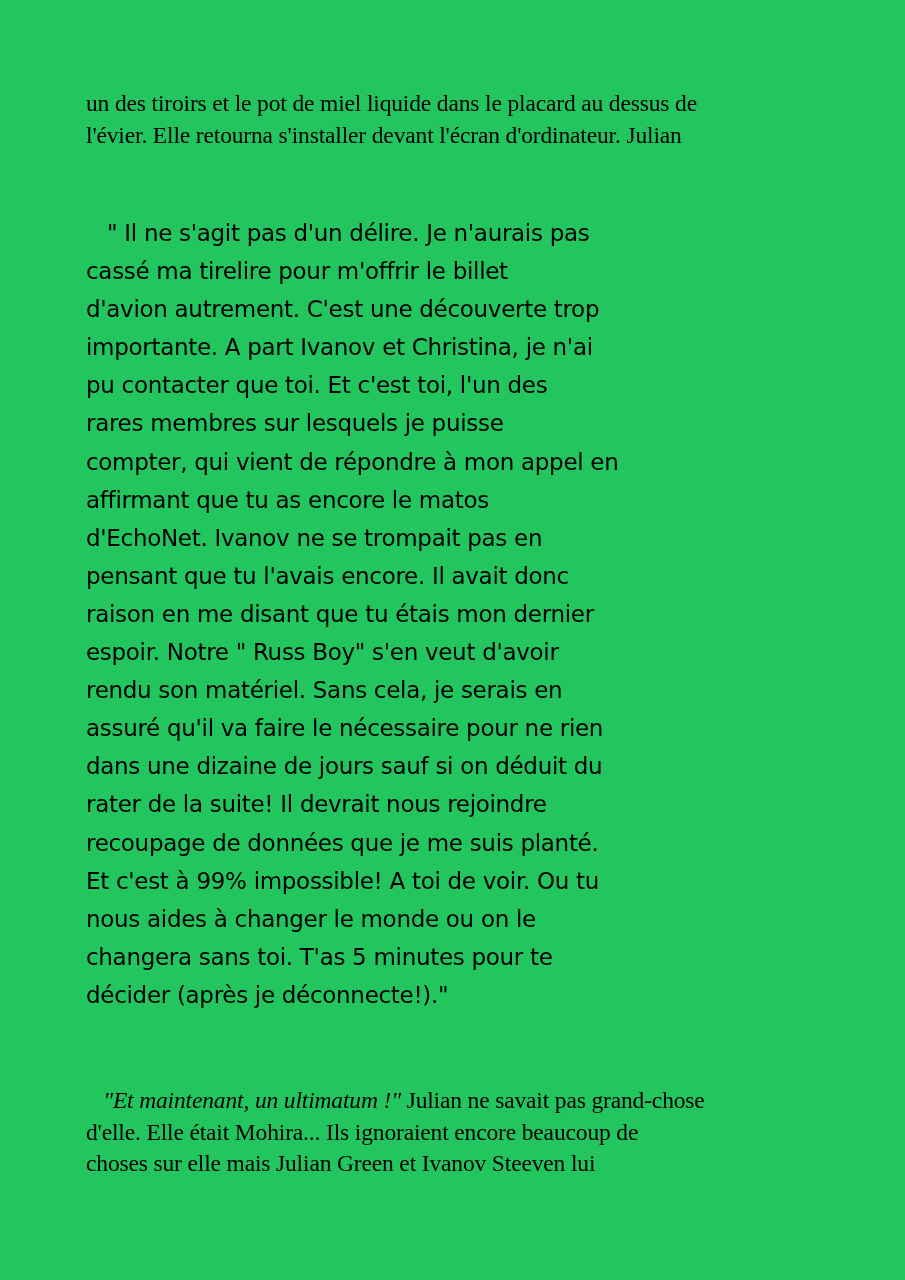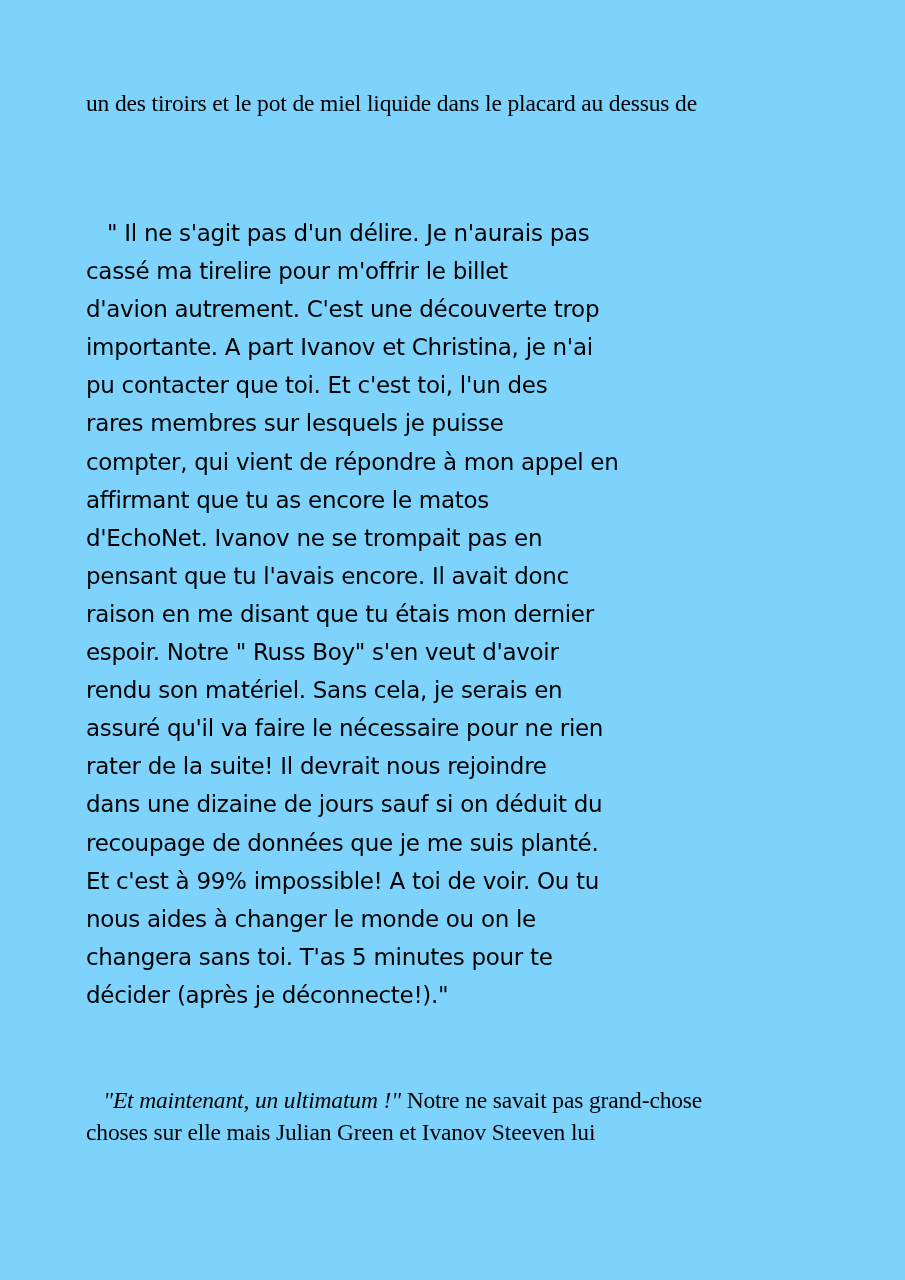--- a/index.html
+++ b/index.html
@@ -13,21 +13,21 @@
       position: relative;
       overflow: hidden;
       color: #000000;
     }
     .page {
       position: absolute;
       left: 0;
       top: 0;
       width: 905px;
       height: 1280px;
-      background: #7dd3fc;
+      background: #22c55e;
     }
     .serif-block {
       position: absolute;
       left: 86px;
       font-family: "Liberation Serif", "DejaVu Serif", serif;
       font-size: 23.5px;
       line-height: 31.5px;
       white-space: nowrap;
       letter-spacing: -0.15px;
     }
@@ -56,44 +56,46 @@
       font-style: italic;
     }
   </style>
 </head>
 <body>
 
 <div class="page">
 
   <div class="serif-block" id="intro-paragraph">
     <span class="line">un des tiroirs et le pot de miel liquide dans le placard au dessus de</span>
+    <span class="line">l'évier. Elle retourna s'installer devant l'écran d'ordinateur. Julian</span>
   </div>
 
   <div class="comic-block" id="message-block">
     <span class="line" style="white-space:pre">   " Il ne s'agit pas d'un délire. Je n'aurais pas</span>
     <span class="line">cassé ma tirelire pour m'offrir le billet</span>
     <span class="line">d'avion autrement. C'est une découverte trop</span>
     <span class="line">importante. A part Ivanov et Christina, je n'ai</span>
     <span class="line">pu contacter que toi. Et c'est toi, l'un des</span>
     <span class="line">rares membres sur lesquels je puisse</span>
     <span class="line">compter, qui vient de répondre à mon appel en</span>
     <span class="line">affirmant que tu as encore le matos</span>
     <span class="line">d'EchoNet. Ivanov ne se trompait pas en</span>
     <span class="line">pensant que tu l'avais encore. Il avait donc</span>
     <span class="line">raison en me disant que tu étais mon dernier</span>
     <span class="line">espoir. Notre " Russ Boy" s'en veut d'avoir</span>
     <span class="line">rendu son matériel. Sans cela, je serais en</span>
     <span class="line">assuré qu'il va faire le nécessaire pour ne rien</span>
+    <span class="line">dans une dizaine de jours sauf si on déduit du</span>
     <span class="line">rater de la suite! Il devrait nous rejoindre</span>
-    <span class="line">dans une dizaine de jours sauf si on déduit du</span>
     <span class="line">recoupage de données que je me suis planté.</span>
     <span class="line">Et c'est à 99% impossible! A toi de voir. Ou tu</span>
     <span class="line">nous aides à changer le monde ou on le</span>
     <span class="line">changera sans toi. T'as 5 minutes pour te</span>
     <span class="line">décider (après je déconnecte!)."</span>
   </div>
 
   <div class="serif-block" id="closing-paragraph">
-    <span class="line" style="white-space:pre"><span class="italic">   "Et maintenant, un ultimatum !"</span><span> Notre ne savait pas grand-chose</span></span>
+    <span class="line" style="white-space:pre"><span class="italic">   "Et maintenant, un ultimatum !"</span><span> Julian ne savait pas grand-chose</span></span>
+    <span class="line">d'elle. Elle était Mohira... Ils ignoraient encore beaucoup de</span>
     <span class="line">choses sur elle mais Julian Green et Ivanov Steeven lui</span>
   </div>
 
 </div>
 
 </body></html>

